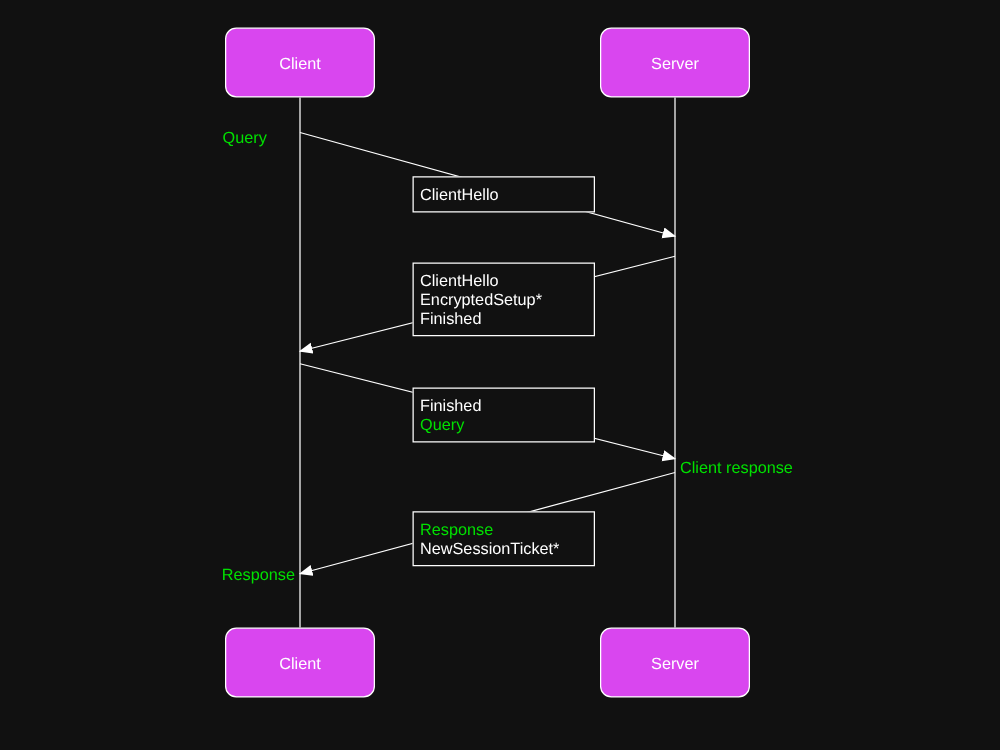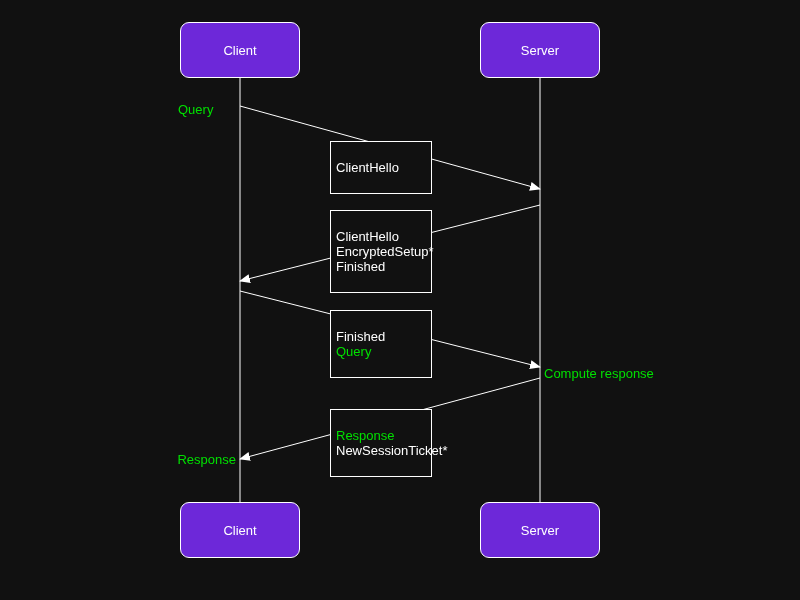--- a/index.html
+++ b/index.html
@@ -21,39 +21,39 @@
     width: 800px; height: 600px;
     z-index: 1;
   }
   .actor-box {
     position: absolute;
     width: 120px;
     height: 56px;
     box-sizing: border-box;
     border: 1px solid #ffffff;
     border-radius: 9px;
-    background: #6d28d9;
+    background: #d946ef;
     color: #ffffff;
     font-size: 13px;
     display: flex;
     align-items: center;
     justify-content: center;
     z-index: 3;
   }
   .msg-box {
     position: absolute;
     left: 330px;
-    width: 102px;
+    width: 146px;
     box-sizing: border-box;
     border: 1px solid #ffffff;
     background: #111111;
     color: #ffffff;
     font-size: 13px;
     line-height: 15px;
-    padding: 18px 5px;
+    padding: 6px 5px;
     z-index: 2;
   }
   .msg-line { display: block; white-space: nowrap; }
   .green { color: #00e000; }
   .annotation {
     position: absolute;
     font-size: 13px;
     line-height: 15px;
     color: #00e000;
     white-space: nowrap;
@@ -107,16 +107,16 @@
     <span class="msg-line">Finished</span>
     <span class="msg-line green">Query</span>
   </div>
 
   <div class="msg-box" style="top:409px;">
     <span class="msg-line green">Response</span>
     <span class="msg-line">NewSessionTicket*</span>
   </div>
 
   <div class="annotation" style="left:178px; top:102px;">Query</div>
-  <div class="annotation" style="left:544px; top:366px;">Compute response</div>
+  <div class="annotation" style="left:544px; top:366px;">Client response</div>
   <div class="annotation" id="annotation-response" style="left:160px; top:452px;">Response</div>
 
 </div>
 
 </body></html>

